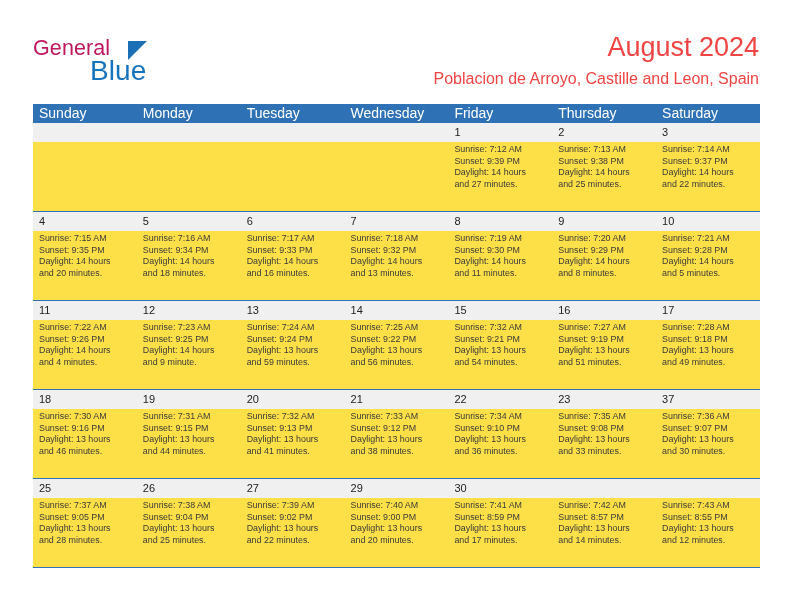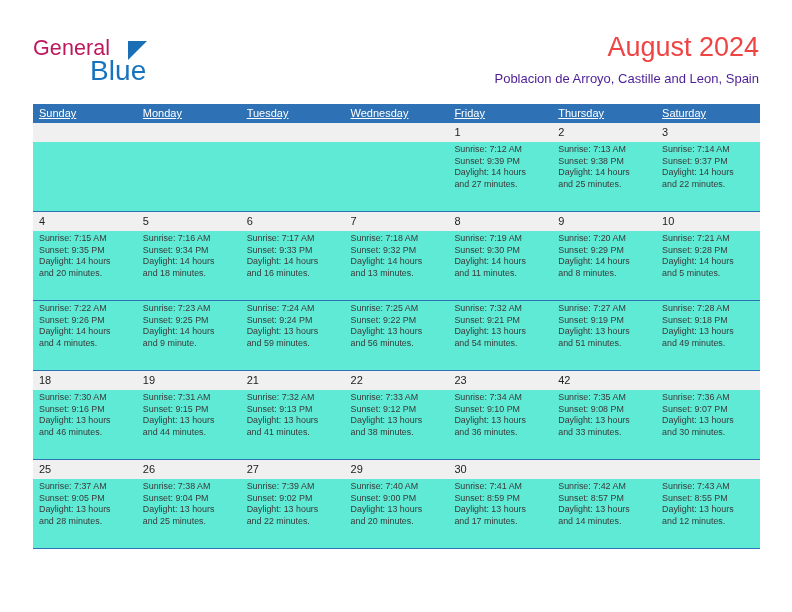--- a/index.html
+++ b/index.html
@@ -71,22 +71,22 @@
     text-align: right;
   }
   .cal-title {
     font-size: 27px;
     color: #ef4444;
     line-height: 34px;
     white-space: nowrap;
     font-family: "Liberation Sans", sans-serif;
   }
   .cal-subtitle {
-    font-size: 13px;
-    color: #4c1d95;
+    font-size: 16px;
+    color: #ef4444;
     line-height: 20px;
     margin-top: 5px;
     white-space: nowrap;
     font-family: "Liberation Sans", sans-serif;
   }
 
   
   .calendar {
     position: absolute;
     left: 33px;
@@ -97,26 +97,25 @@
     display: flex;
     width: 727px;
     height: 19px;
     background: #2e71b5;
   }
   .dow-cell {
     width: 103.857px;
     box-sizing: border-box;
     padding-left: 6px;
     color: #ffffff;
-    font-size: 11px;
+    font-size: 14px;
     line-height: 19px;
     white-space: nowrap;
     overflow: hidden;
     font-family: "Liberation Sans", sans-serif;
-    text-decoration: underline;
   }
 
   .week {
     width: 727px;
     position: relative;
   }
   .week-dates {
     display: flex;
     width: 727px;
     height: 19px;
@@ -128,21 +127,21 @@
     padding-left: 6px;
     font-size: 11px;
     line-height: 19px;
     color: #222222;
     font-family: "Liberation Sans", sans-serif;
   }
   .week-body {
     display: flex;
     width: 727px;
     height: 70px;
-    background: #5eead4;
+    background: #fde047;
     border-bottom: 1.5px solid #2e71b5;
     box-sizing: border-box;
   }
   .info-cell {
     width: 103.857px;
     box-sizing: border-box;
     padding-left: 6px;
     padding-top: 2px;
     padding-right: 3px;
   }
@@ -267,20 +266,29 @@
             </div>
             <div class="info-cell">
               <div class="info-line">Sunrise: 7:21 AM</div>
               <div class="info-line">Sunset: 9:28 PM</div>
               <div class="info-line">Daylight: 14 hours</div>
               <div class="info-line">and 5 minutes.</div>
             </div>
           </div>
         </div>
         <div class="week">
+          <div class="week-dates">
+            <div class="date-cell">11</div>
+            <div class="date-cell">12</div>
+            <div class="date-cell">13</div>
+            <div class="date-cell">14</div>
+            <div class="date-cell">15</div>
+            <div class="date-cell">16</div>
+            <div class="date-cell">17</div>
+          </div>
           <div class="week-body">
             <div class="info-cell">
               <div class="info-line">Sunrise: 7:22 AM</div>
               <div class="info-line">Sunset: 9:26 PM</div>
               <div class="info-line">Daylight: 14 hours</div>
               <div class="info-line">and 4 minutes.</div>
             </div>
             <div class="info-cell">
               <div class="info-line">Sunrise: 7:23 AM</div>
               <div class="info-line">Sunset: 9:25 PM</div>
@@ -316,24 +324,25 @@
               <div class="info-line">Sunset: 9:18 PM</div>
               <div class="info-line">Daylight: 13 hours</div>
               <div class="info-line">and 49 minutes.</div>
             </div>
           </div>
         </div>
         <div class="week">
           <div class="week-dates">
             <div class="date-cell">18</div>
             <div class="date-cell">19</div>
+            <div class="date-cell">20</div>
             <div class="date-cell">21</div>
             <div class="date-cell">22</div>
             <div class="date-cell">23</div>
-            <div class="date-cell">42</div>
+            <div class="date-cell">37</div>
           </div>
           <div class="week-body">
             <div class="info-cell">
               <div class="info-line">Sunrise: 7:30 AM</div>
               <div class="info-line">Sunset: 9:16 PM</div>
               <div class="info-line">Daylight: 13 hours</div>
               <div class="info-line">and 46 minutes.</div>
             </div>
             <div class="info-cell">
               <div class="info-line">Sunrise: 7:31 AM</div>

